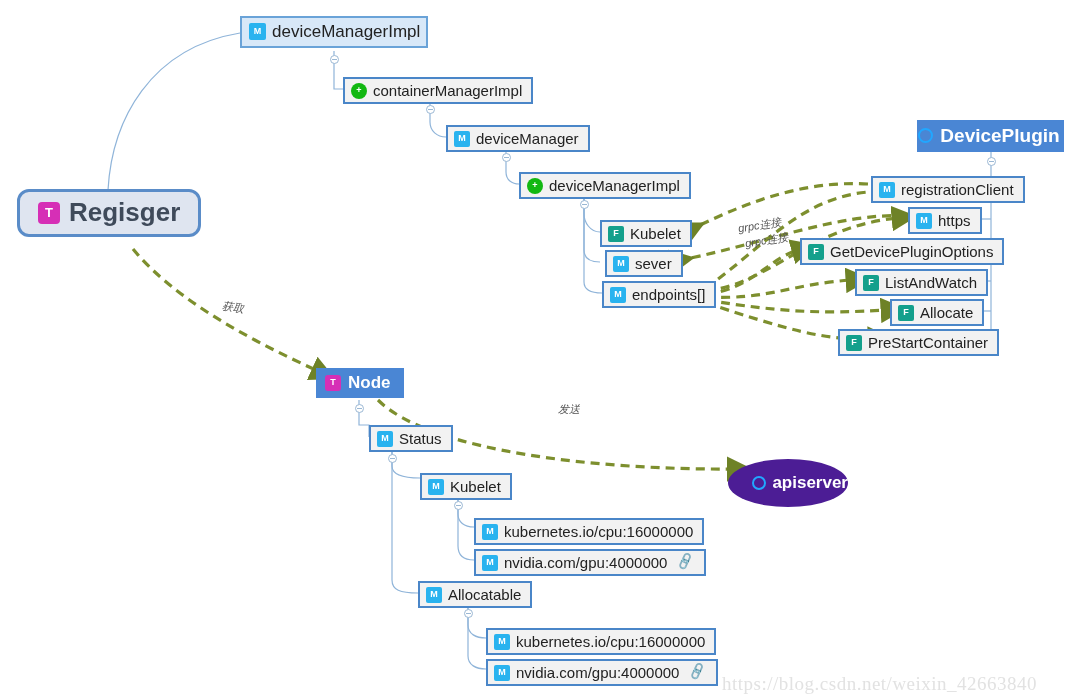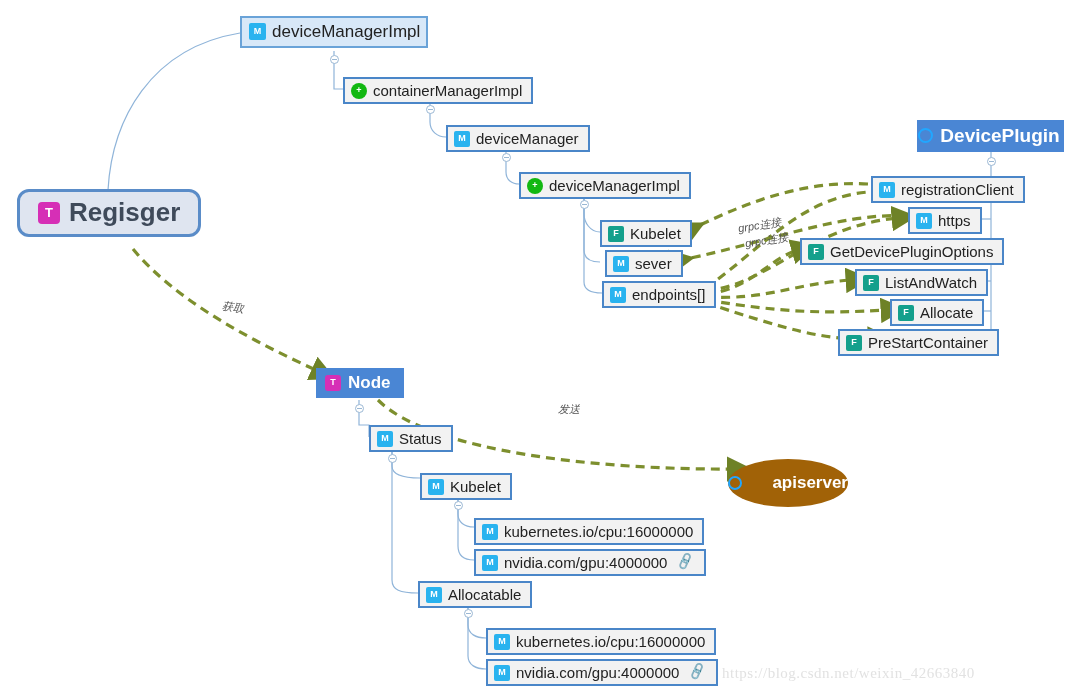--- a/index.html
+++ b/index.html
@@ -57,22 +57,22 @@
 
   .n-containermanager{background:#d8e8f8;border-color:#6aa3d8;font-size:17px;padding:4px 10px 4px 7px;}
   .n-containermanager .bdg{width:17px;height:17px;flex:0 0 17px;font-size:9px;}
 
   .n-big{font-size:15px;padding:3px 9px 3px 6px;}
   .n-big .bdg{width:16px;height:16px;flex:0 0 16px;font-size:9px;}
 
   
   .n-apiserver{
     position:absolute;z-index:3;box-sizing:border-box;
-    display:flex;align-items:center;justify-content:space-between;gap:6px;
-    background:#a16207;border-radius:50%;color:#fff;
+    display:flex;align-items:center;justify-content:flex-end;gap:6px;
+    background:#4c1d95;border-radius:50%;color:#fff;
     font-size:17px;font-weight:bold;
   }
   .n-apiserver .bdg-c{border-color:#21a7ff;width:14px;height:14px;flex:0 0 14px;}
 
   
   .chain{
     display:inline-block;margin-left:5px;color:#5b9bd5;font-size:13px;
     transform:rotate(-20deg);
   }
 
@@ -88,22 +88,22 @@
   
   .elabel{
     position:absolute;z-index:4;font-size:11px;font-style:italic;
     color:#555;background:transparent;white-space:nowrap;
     font-family:"Liberation Sans",sans-serif;
   }
   .elabel-cjk{font-size:11px;}
 
   
   .watermark{
-    position:absolute;z-index:2;color:#e2e2e2;font-size:15px;
-    font-family:"Liberation Serif",serif;letter-spacing:.5px;white-space:nowrap;
+    position:absolute;z-index:2;color:#e2e2e2;font-size:19px;
+    font-family:"Liberation Serif",serif;letter-spacing:.5px;white-space:nowrap;margin-top:8px;
   }
 </style>
 </head>
 <body>
 
 <div id="canvas">
 
   <svg id="wires" viewBox="0 0 1080 699">
     <defs>
       <marker id="arrowL" markerWidth="8" markerHeight="8" refX="6" refY="4" orient="auto">

